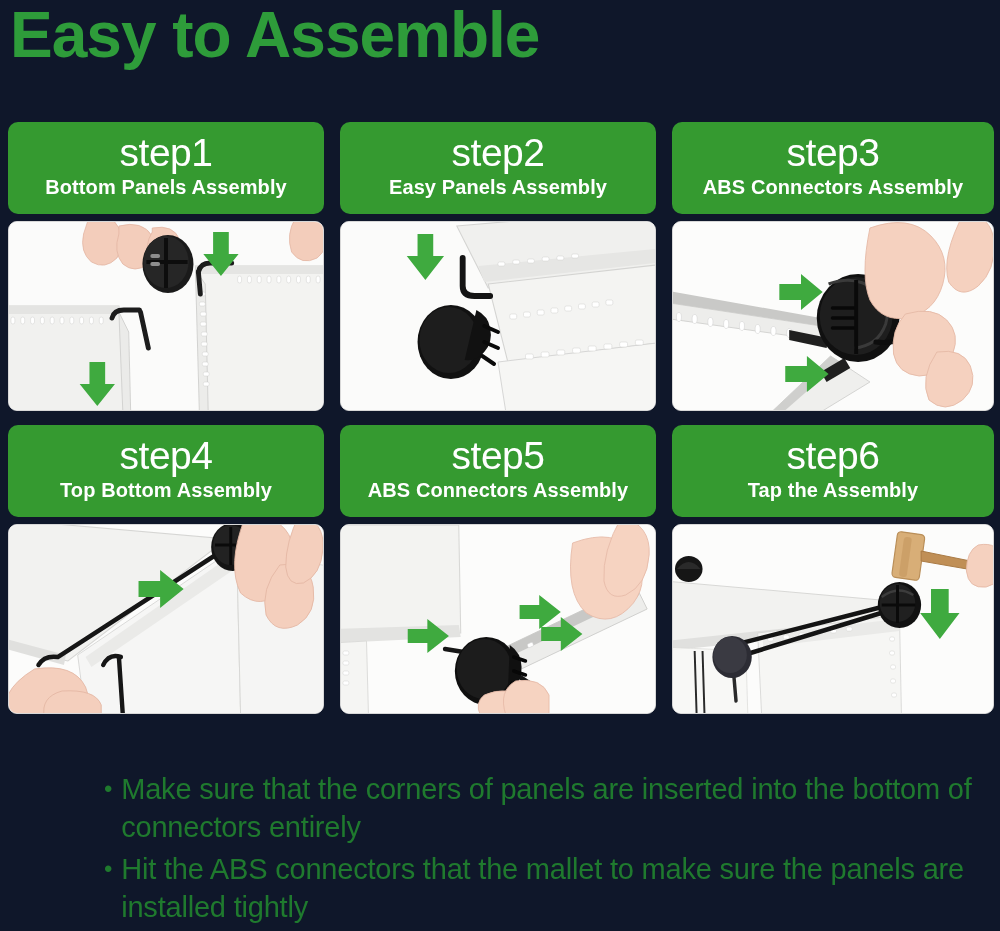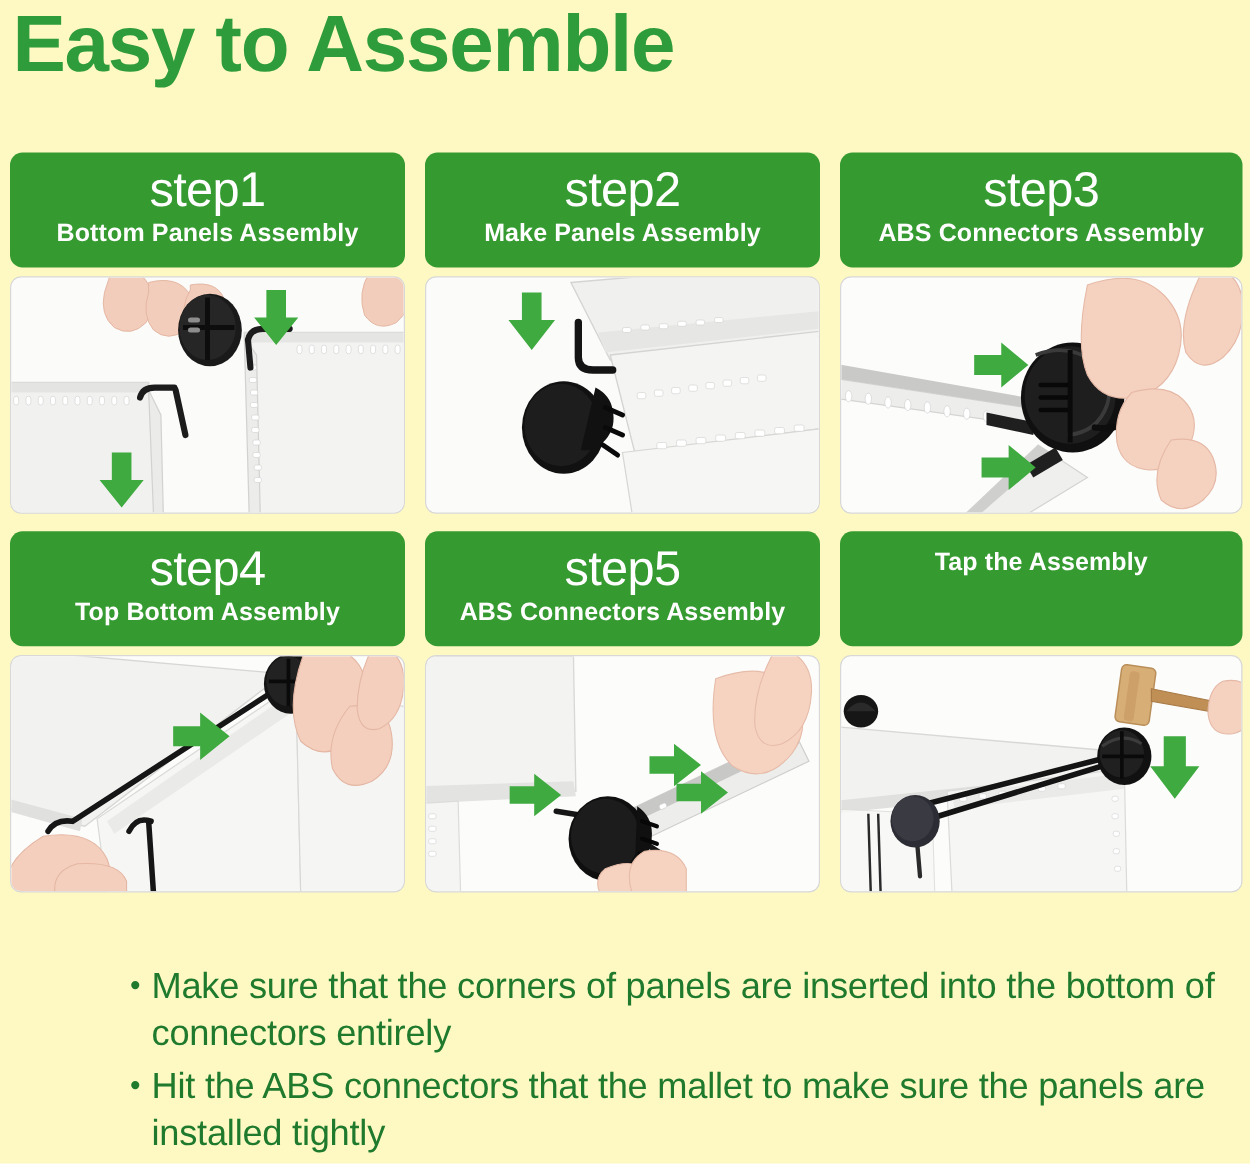--- a/index.html
+++ b/index.html
@@ -12,21 +12,21 @@
     height: 931px;
     font-family: "Liberation Sans", sans-serif;
     overflow: hidden;
     position: relative;
   }
 
   .page {
     width: 1000px;
     height: 931px;
     position: relative;
-    background: #fef9c3;
+    background: #0f172a;
   }
 
   
   .title {
     position: absolute;
     left: 10px;
     top: -4px;
     font-size: 64px;
     font-weight: bold;
     color: #2e9c3a;
@@ -195,21 +195,21 @@
             <path d="M208 10 l0 22 l-10 0 l18 22 l18 -22 l-10 0 l0 -22 Z"></path>
             <path d="M82 140 l0 22 l-10 0 l18 22 l18 -22 l-10 0 l0 -22 Z"></path>
           </g>
         </svg>
       </div>
     </div>
 
     <div class="cell">
       <div class="banner">
         <div class="banner-step">step2</div>
-        <div class="banner-sub">Make Panels Assembly</div>
+        <div class="banner-sub">Easy Panels Assembly</div>
       </div>
       <div class="photo">
         <svg viewBox="0 0 320 188" preserveAspectRatio="none">
           <rect x="0" y="0" width="320" height="188" fill="#fbfbfa"></rect>
 
           <g>
             <path d="M118 4 L330 -14 L330 46 L150 66 Z" fill="#f0f0ee" stroke="#d4d4d2" stroke-width="1.1"></path>
             <path d="M140 44 L330 26 L330 40 L146 60 Z" fill="#e6e6e4"></path>
             <g fill="#ffffff" stroke="#d0d0ce" stroke-width="0.5">
               <rect x="160" y="40" width="7" height="4" rx="1.5"></rect>
@@ -428,20 +428,21 @@
             <path d="M68 104 l20 0 l0 -10 l22 17 l-22 17 l0 -10 l-20 0 Z"></path>
             <path d="M182 80 l20 0 l0 -10 l22 17 l-22 17 l0 -10 l-20 0 Z"></path>
             <path d="M204 102 l20 0 l0 -10 l22 17 l-22 17 l0 -10 l-20 0 Z"></path>
           </g>
         </svg>
       </div>
     </div>
 
     <div class="cell">
       <div class="banner">
+        <div class="banner-step">step6</div>
         <div class="banner-sub">Tap the Assembly</div>
       </div>
       <div class="photo">
         <svg viewBox="0 0 325 188" preserveAspectRatio="none">
           <rect x="0" y="0" width="325" height="188" fill="#fcfcfb"></rect>
 
           <g>
             <path d="M-8 56 L222 76 L228 100 L-8 124 Z" fill="#f2f2f0" stroke="#d8d8d6" stroke-width="1.1"></path>
             <path d="M-8 116 L224 92 L228 102 L-8 126 Z" fill="#e0e0de"></path>
           </g>

